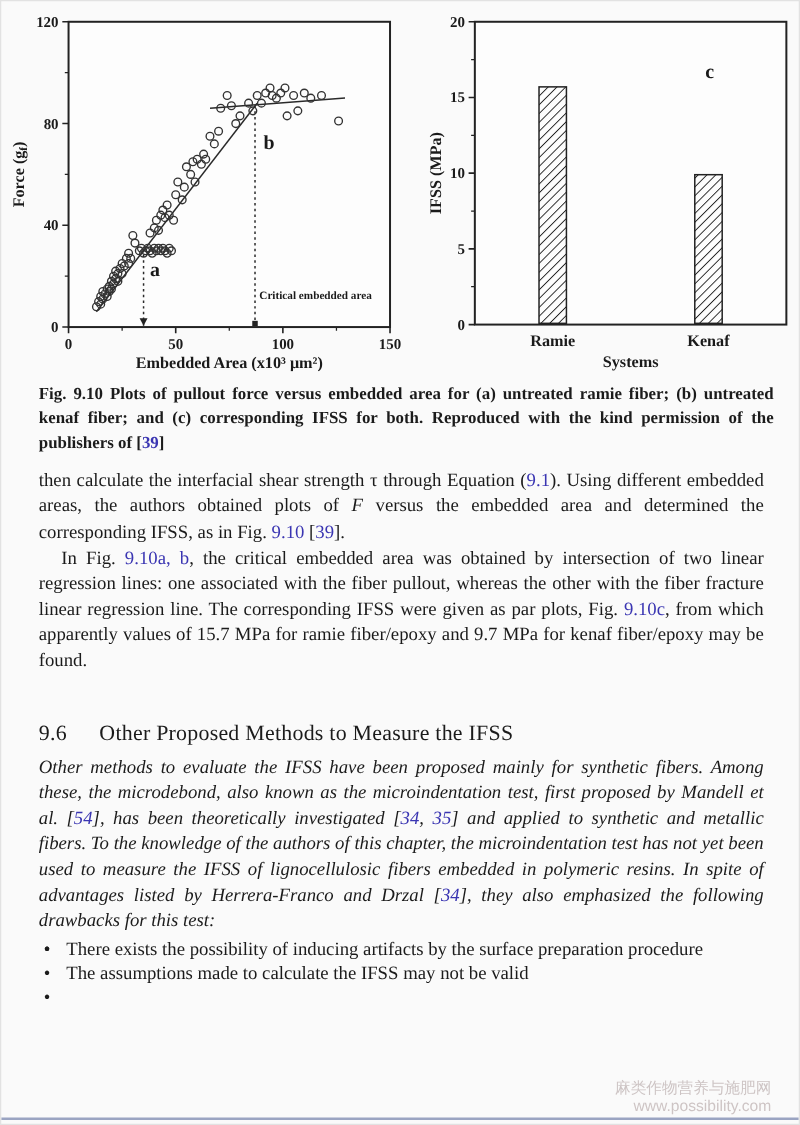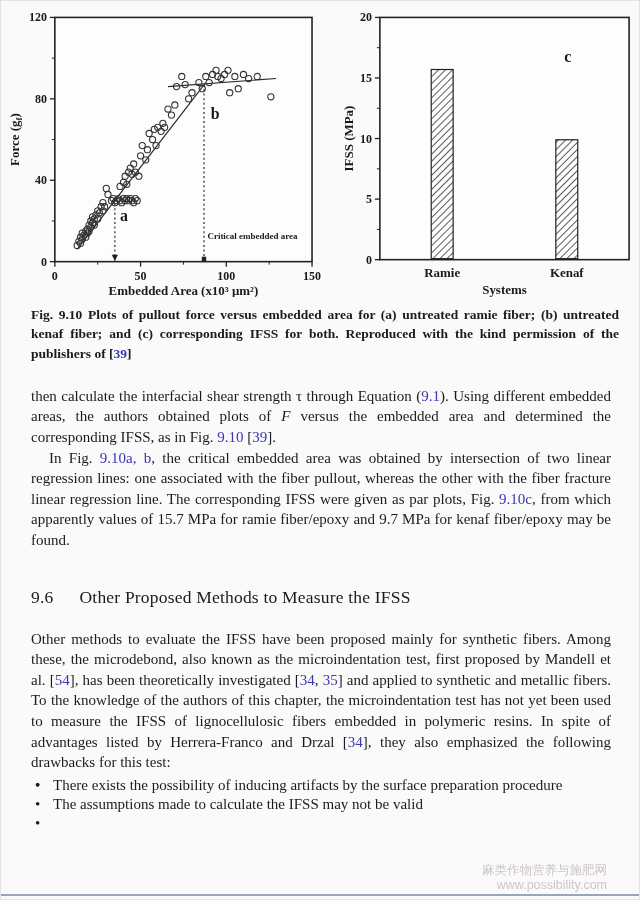--- a/index.html
+++ b/index.html
@@ -13,32 +13,32 @@
   svg { display:block; }
   svg text { font-family:"Liberation Serif", serif; fill:#1a1a1a; }
   .ct { font-size:12px; font-weight:700; }
   .cl { font-size:13px; font-weight:700; }
   .cp { font-size:16px; font-weight:700; }
   .ca { font-size:9px; font-weight:700; }
 
   .caption { margin:8px 20px 0 30px; font-size:13.5px; line-height:19.3px;
              font-weight:700; text-align:justify; }
   .body { margin:0 28px 0 30px; font-size:15px; line-height:20.6px; text-align:justify; }
-  .p1 { margin-top:23px; }
+  .p1 { margin-top:12px; }
   .indent { text-indent:18px; }
-  .p3 { margin-top:21px; }
+  .p3 { margin-top:7px;font-style:italic; }
   .heading { margin:36px 30px 0 30px; font-size:17.5px; font-weight:400; letter-spacing:0.2px; }
   .heading .ht { margin-left:26px; }
   .bullets { list-style:none; margin:4px 28px 0 30px; padding:0; }
   .bullets li { position:relative; padding-left:22px; font-size:15px;
                 line-height:17.2px; text-align:justify; margin-bottom:2px; }
   .bullets .dot { position:absolute; left:4px; top:0; }
   .lnk { color:#3a35b2; }
   i { font-style:italic; }
-  .watermark { position:absolute; right:32px; bottom:6px; text-align:right;
+  .watermark { position:absolute; right:22px; bottom:6px; text-align:right;
                font-family:"Liberation Sans", sans-serif; font-size:12.5px;
                color:#c9bfbf; line-height:1.2; opacity:.9; pointer-events:none; }
   .bottom-line { position:absolute; left:0; right:0; bottom:3px; height:2px; background:#9aa4c2; }
 </style>
 </head>
 <body>
 
 <div class="page">
 
   <div class="figures">

